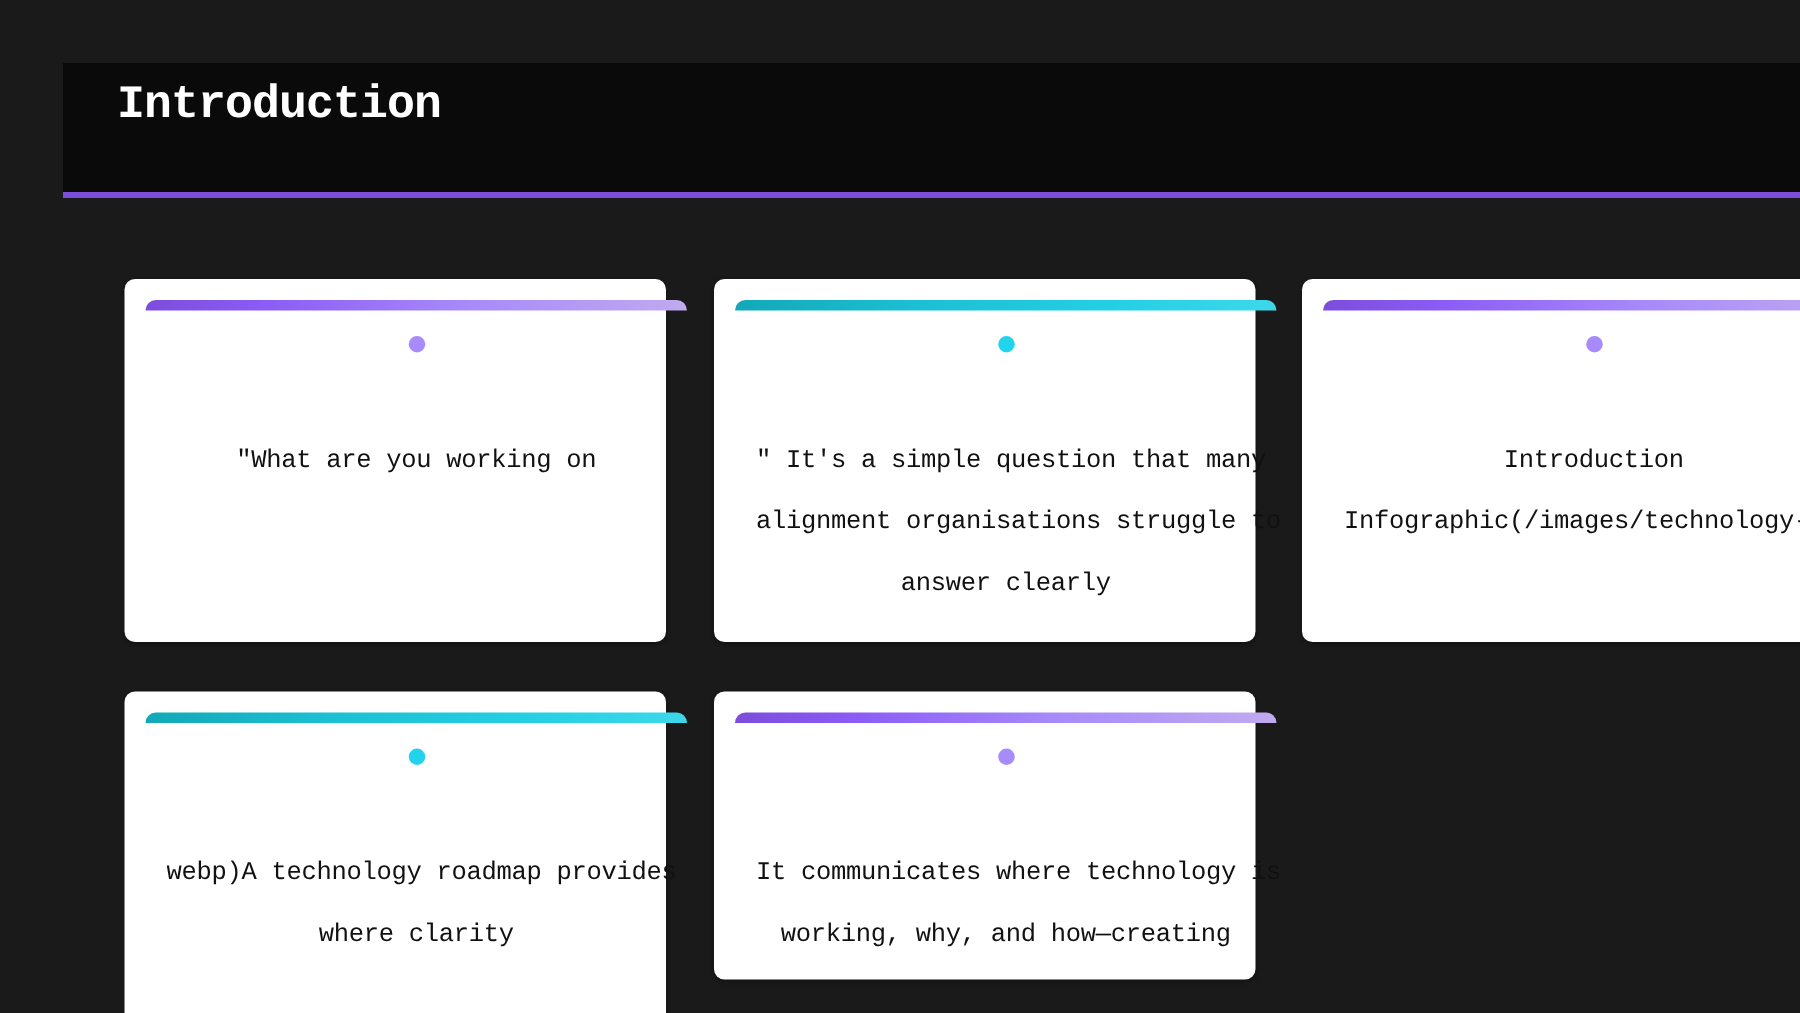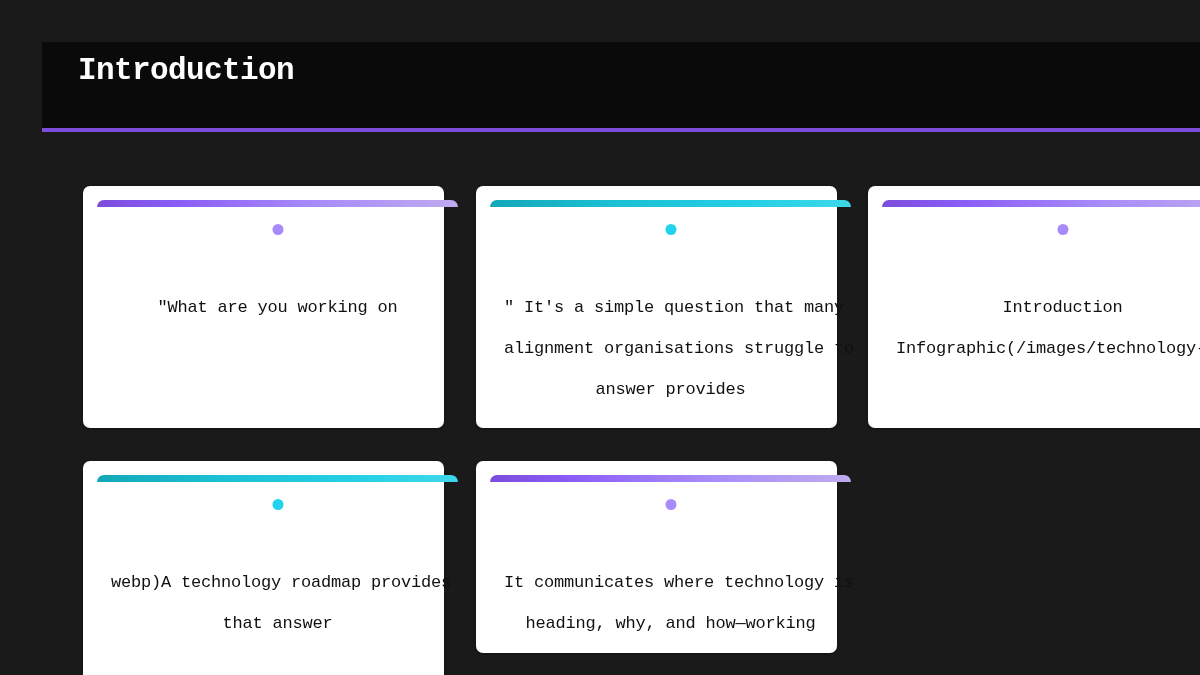--- a/index.html
+++ b/index.html
@@ -133,44 +133,44 @@
       <span class="line">"What are you working on</span>
     </div>
   </div>
 
   <div class="card" id="card-2">
     <div class="card-accent accent-cyan"></div>
     <div class="card-dot dot-cyan"></div>
     <div class="card-text">
       <span class="line">" It's a simple question that many</span>
       <span class="line">alignment organisations struggle to</span>
-      <span class="line">answer provides</span>
+      <span class="line">answer clearly</span>
     </div>
   </div>
 
   <div class="card" id="card-3">
     <div class="card-accent accent-purple"></div>
     <div class="card-dot dot-purple"></div>
     <div class="card-text">
       <span class="line">Introduction</span>
       <span class="line">Infographic(/images/technology-roadmap-development-guide-intro</span>
     </div>
   </div>
 
   <div class="card" id="card-4">
     <div class="card-accent accent-cyan"></div>
     <div class="card-dot dot-cyan"></div>
     <div class="card-text">
       <span class="line">webp)A technology roadmap provides</span>
-      <span class="line">that answer</span>
+      <span class="line">where clarity</span>
     </div>
   </div>
 
   <div class="card" id="card-5">
     <div class="card-accent accent-purple"></div>
     <div class="card-dot dot-purple"></div>
     <div class="card-text">
       <span class="line">It communicates where technology is</span>
-      <span class="line">heading, why, and how—working</span>
+      <span class="line">working, why, and how—creating</span>
     </div>
   </div>
 
 </div>
 
 </body></html>

